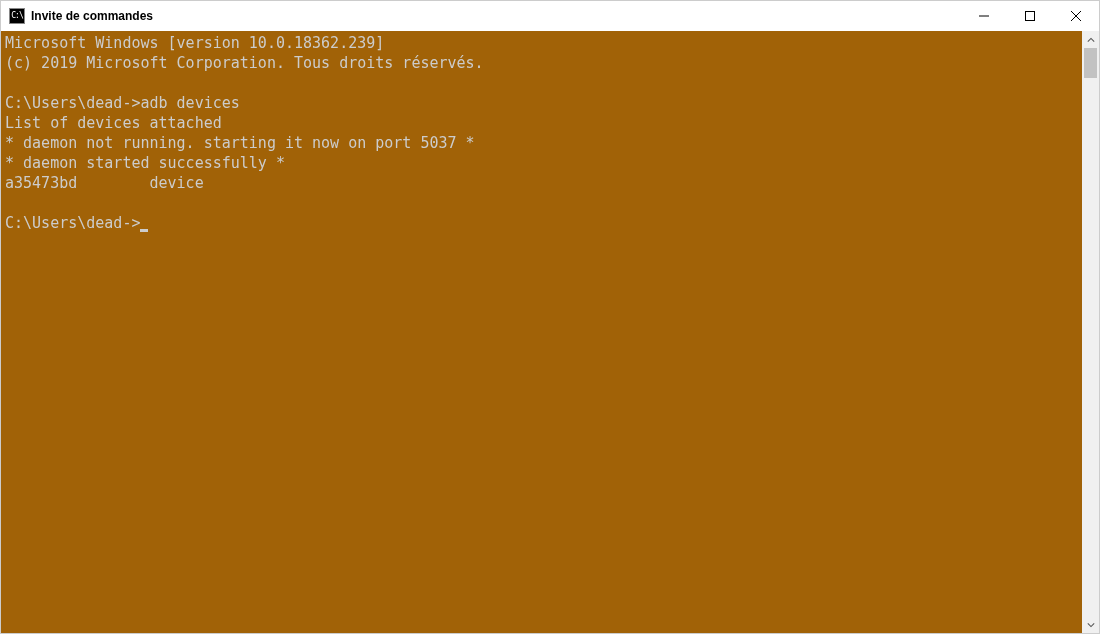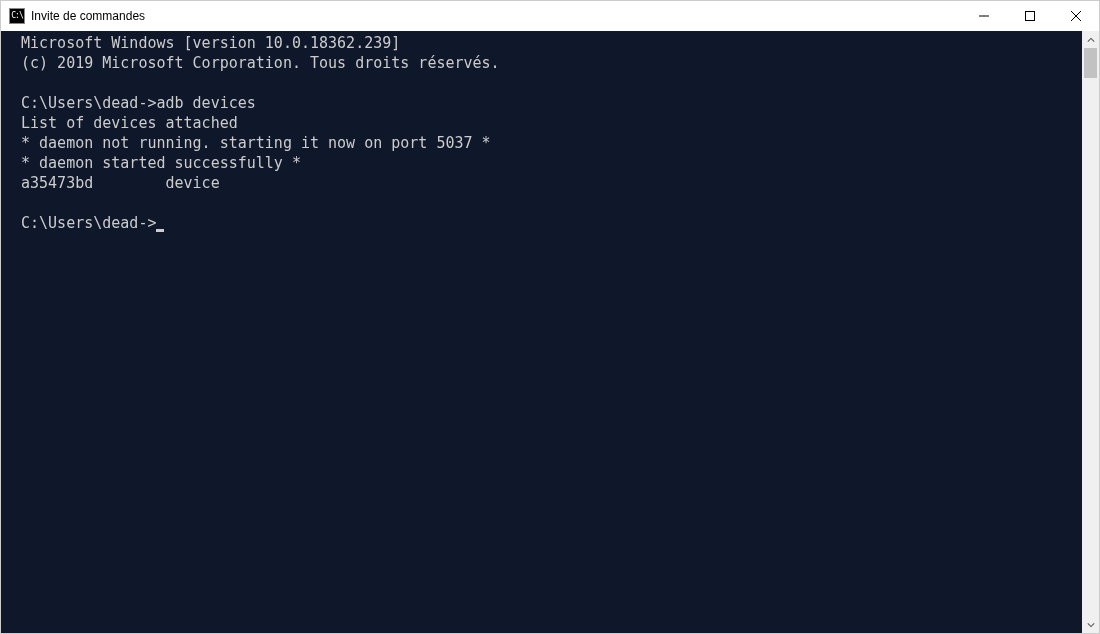--- a/index.html
+++ b/index.html
@@ -37,21 +37,21 @@
       background: #000;
       border: 1px solid #888;
     }
     .titlebar-icon-inner {
       font-family: Consolas, monospace;
       font-size: 8px;
       color: #fff;
       line-height: 1;
       letter-spacing: -1px;
     }
-    .titlebar-title { flex: 0 0 auto; }
+    .titlebar-title { flex: 0 0 auto; font-weight: bold; }
     .titlebar-spacer { flex: 1 1 auto; }
     .win-controls { display: flex; height: 100%; }
     .win-btn {
       width: 46px;
       height: 100%;
       display: flex;
       align-items: center;
       justify-content: center;
       font-family: "Segoe UI Symbol", sans-serif;
       font-size: 10px;
@@ -61,26 +61,26 @@
       cursor: default;
     }
     .win-btn svg { width: 10px; height: 10px; }
     .content-wrap {
       flex: 1 1 auto;
       display: flex;
       overflow: hidden;
     }
     .terminal {
       flex: 1 1 auto;
-      background: #0f172a;
+      background: #a16207;
       color: #ccc;
       font-family: Consolas, "Lucida Console", monospace;
       font-size: 15px;
       line-height: 20px;
-      padding: 2px 20px;
+      padding: 2px 4px;
       white-space: pre;
       overflow: hidden;
     }
     .terminal .line { white-space: pre; }
     .cursor {
       display: inline-block;
       width: 8px;
       height: 3px;
       background: #ccc;
       vertical-align: bottom;

